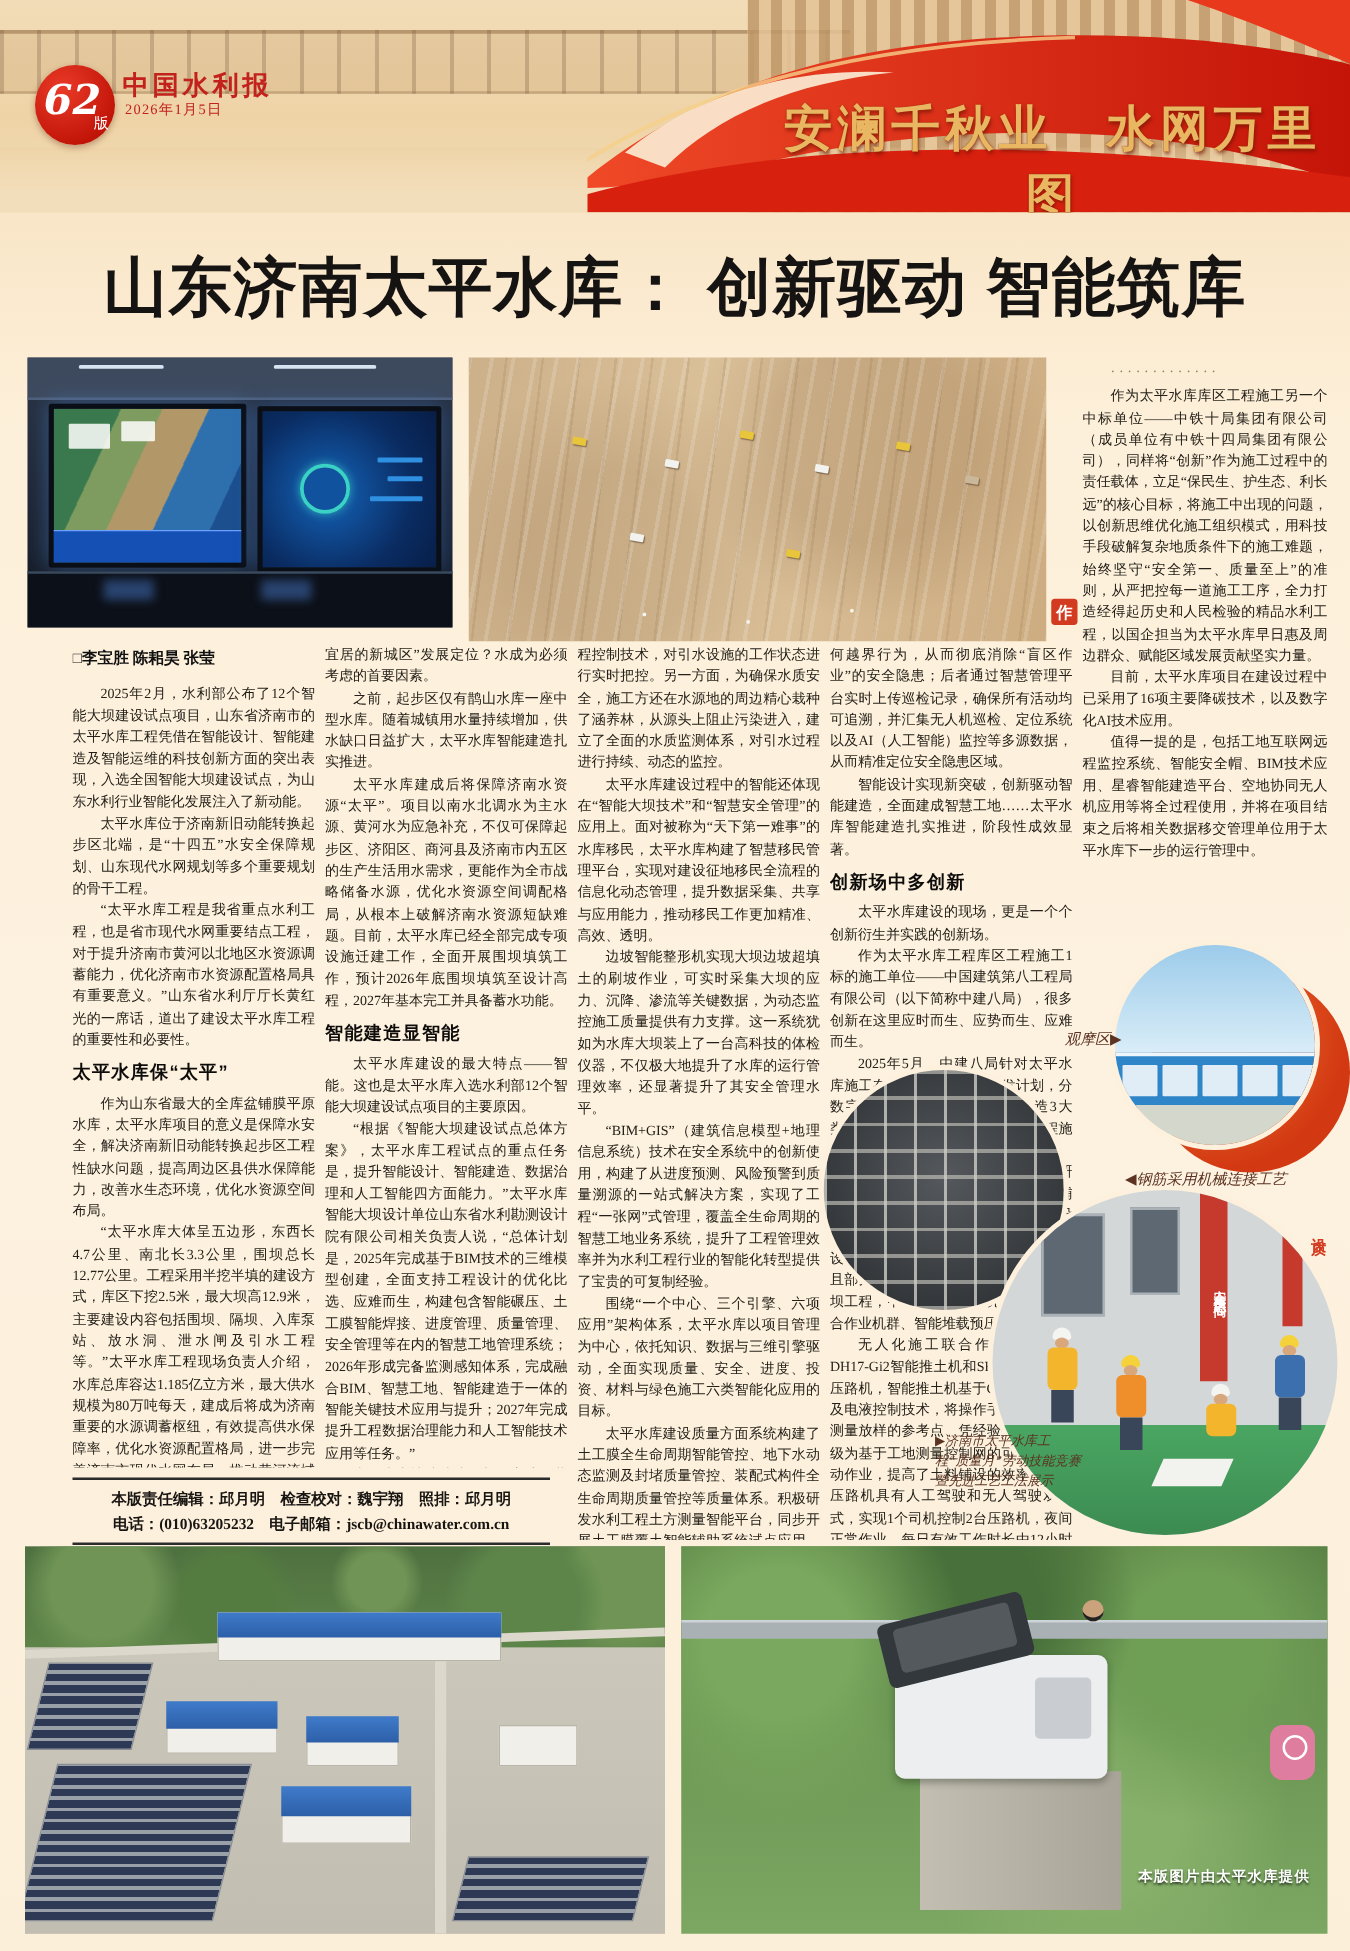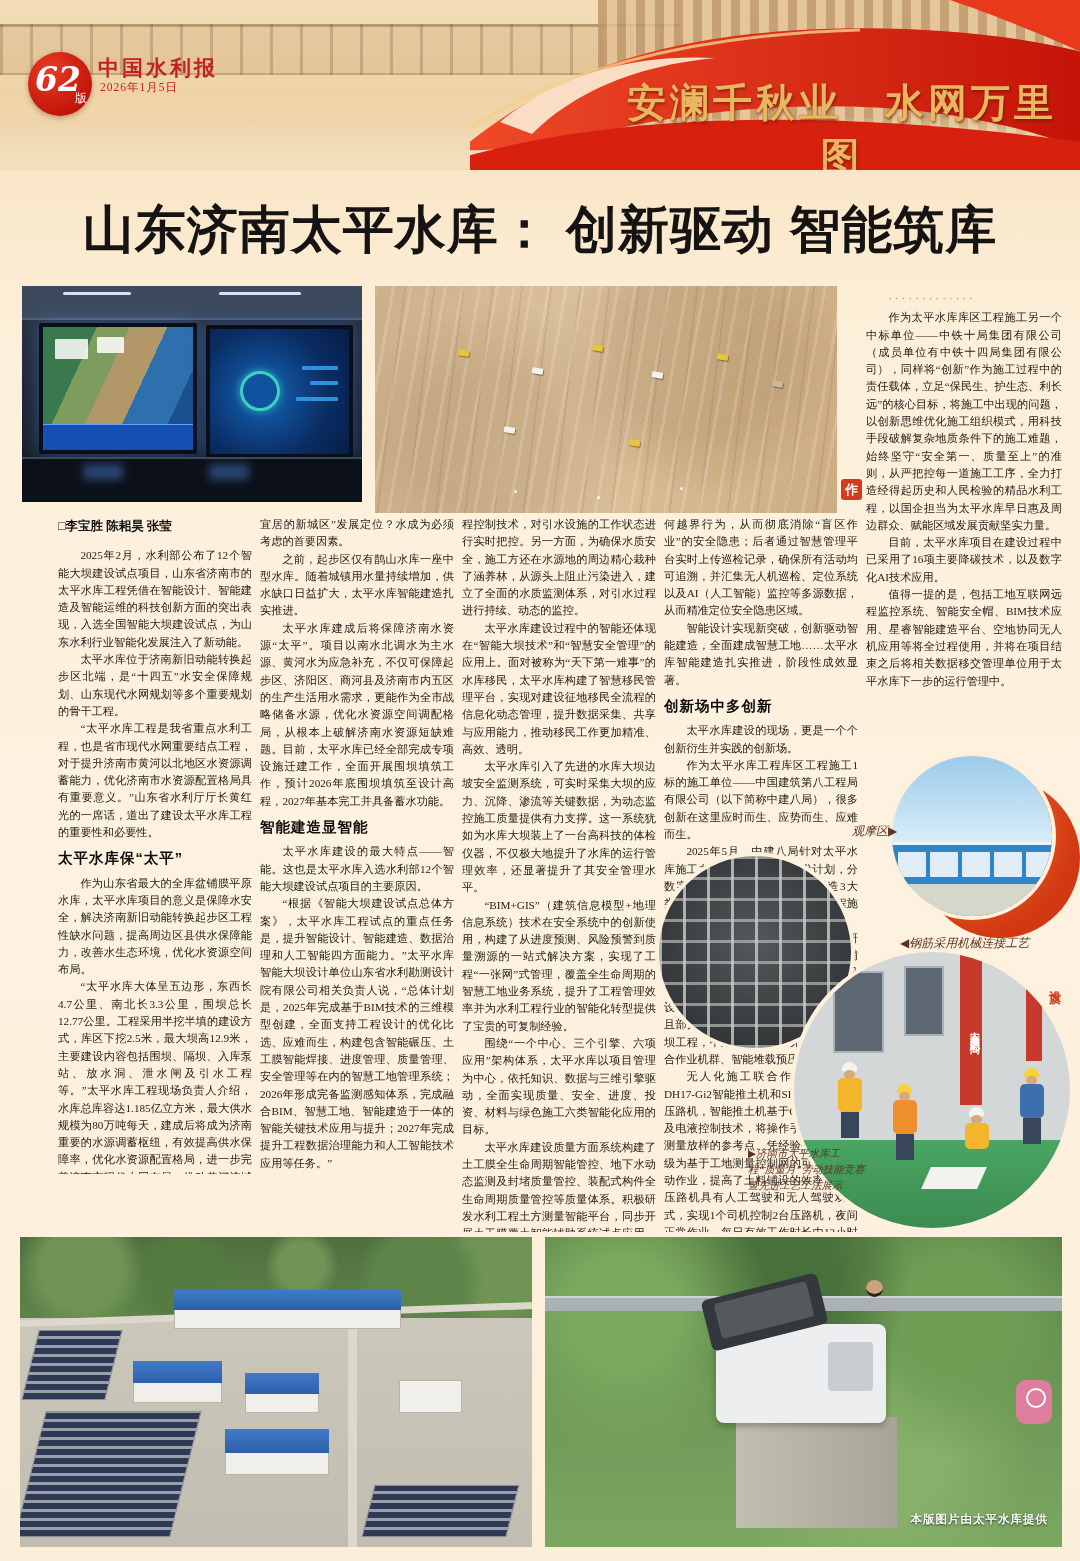--- a/index.html
+++ b/index.html
@@ -156,21 +156,21 @@
   .lid{position:absolute;left:-6%;top:-38%;width:70%;height:52%;background:#33383c;border-radius:6px;
     transform:rotate(-14deg);}
   .lid-in{position:absolute;left:10%;top:12%;width:80%;height:70%;background:#54595e;border-radius:4px;}
   .m-panel{position:absolute;right:8%;top:18%;width:26%;height:50%;background:#c9cdd1;border-radius:4px;}
   .head{position:absolute;left:62%;top:14%;width:17px;height:17px;border-radius:50%;background:#caa27c;
     box-shadow:0 -4px 0 -1px #222 inset;}
   .pink-badge{position:absolute;right:2%;top:46%;width:36px;height:44px;border-radius:10px;
     background:rgba(242,120,172,.85);}
   .pink-badge:after{content:"";position:absolute;left:10px;top:8px;width:16px;height:16px;border:2px solid #fff;
     border-radius:50%;}
-  .credit{position:absolute;right:14px;bottom:20px;color:#fff;font-size:11.5px;font-weight:bold;
+  .credit{position:absolute;right:14px;bottom:38px;color:#fff;font-size:11.5px;font-weight:bold;
     text-shadow:0 1px 2px rgba(20,30,15,.8);letter-spacing:1px;font-family:Liberation Mono, monospace;}
 </style>
 </head>
 <body>
 
 <div class="page">
 
   <div class="header">
     <div class="dam-crest"></div>
     <div class="dam-face"></div>
@@ -251,21 +251,21 @@
       <p class="p">之前，起步区仅有鹊山水库一座中型水库。随着城镇用水量持续增加，供水缺口日益扩大，太平水库智能建造扎实推进。</p>
       <p class="p">太平水库建成后将保障济南水资源“太平”。项目以南水北调水为主水源、黄河水为应急补充，不仅可保障起步区、济阳区、商河县及济南市内五区的生产生活用水需求，更能作为全市战略储备水源，优化水资源空间调配格局，从根本上破解济南水资源短缺难题。目前，太平水库已经全部完成专项设施迁建工作，全面开展围坝填筑工作，预计2026年底围坝填筑至设计高程，2027年基本完工并具备蓄水功能。</p>
       <h3 class="sub">智能建造显智能</h3>
       <p class="p">太平水库建设的最大特点——智能。这也是太平水库入选水利部12个智能大坝建设试点项目的主要原因。</p>
       <p class="p">“根据《智能大坝建设试点总体方案》，太平水库工程试点的重点任务是，提升智能设计、智能建造、数据治理和人工智能四方面能力。”太平水库智能大坝设计单位山东省水利勘测设计院有限公司相关负责人说，“总体计划是，2025年完成基于BIM技术的三维模型创建，全面支持工程设计的优化比选、应难而生，构建包含智能碾压、土工膜智能焊接、进度管理、质量管理、安全管理等在内的智慧工地管理系统；2026年形成完备监测感知体系，完成融合BIM、智慧工地、智能建造于一体的智能关键技术应用与提升；2027年完成提升工程数据治理能力和人工智能技术应用等任务。”</p>
       <p class="p">太平水库地处徒骇河与邢家渡引黄干渠附近，引水条件虽具优势，但稳定、优质的水源引入却非易事。为应对这一挑战，设计和建设团队不仅需构建完备的引水设施，如引水渠、泵站等，还需确保这些设施在多变的环境中能持久稳定地运作。</p>
     </div>
   <div id="col3" class="col">
       <p class="cont">程控制技术，对引水设施的工作状态进行实时把控。另一方面，为确保水质安全，施工方还在水源地的周边精心栽种了涵养林，从源头上阻止污染进入，建立了全面的水质监测体系，对引水过程进行持续、动态的监控。</p>
       <p class="p">太平水库建设过程中的智能还体现在“智能大坝技术”和“智慧安全管理”的应用上。面对被称为“天下第一难事”的水库移民，太平水库构建了智慧移民管理平台，实现对建设征地移民全流程的信息化动态管理，提升数据采集、共享与应用能力，推动移民工作更加精准、高效、透明。</p>
-      <p class="p">太平水库引入了先进的水库大坝边坡安全监测系统，可实时采集大坝的应力、沉降、渗流等关键数据，为动态监控施工质量提供有力支撑。这一系统犹如为水库大坝装上了一台高科技的体检仪器，不仅极大地提升了水库的运行管理效率，还显著提升了其安全管理水平。</p>
+      <p class="p">边坡智能整形机实现大坝边坡超填土的刷坡作业，可实时采集大坝的应力、沉降、渗流等关键数据，为动态监控施工质量提供有力支撑。这一系统犹如为水库大坝装上了一台高科技的体检仪器，不仅极大地提升了水库的运行管理效率，还显著提升了其安全管理水平。</p>
       <p class="p">“BIM+GIS”（建筑信息模型+地理信息系统）技术在安全系统中的创新使用，构建了从进度预测、风险预警到质量溯源的一站式解决方案，实现了工程“一张网”式管理，覆盖全生命周期的智慧工地业务系统，提升了工程管理效率并为水利工程行业的智能化转型提供了宝贵的可复制经验。</p>
       <p class="p">围绕“一个中心、三个引擎、六项应用”架构体系，太平水库以项目管理为中心，依托知识、数据与三维引擎驱动，全面实现质量、安全、进度、投资、材料与绿色施工六类智能化应用的目标。</p>
       <p class="p">太平水库建设质量方面系统构建了土工膜全生命周期智能管控、地下水动态监测及封堵质量管控、装配式构件全生命周期质量管控等质量体系。积极研发水利工程土方测量智能平台，同步开展土工膜覆土智能辅助系统试点应用。解决传统碾压、防渗及装配式构件施工中普遍存在的效率低下、质量波动大和监管困难等问题，更有效地应对平原水库关键环节高难度作业的挑战。</p>
     </div>
   <div id="col4" class="col">
       <p class="cont">何越界行为，从而彻底消除“盲区作业”的安全隐患；后者通过智慧管理平台实时上传巡检记录，确保所有活动均可追溯，并汇集无人机巡检、定位系统以及AI（人工智能）监控等多源数据，从而精准定位安全隐患区域。</p>
       <p class="p">智能设计实现新突破，创新驱动智能建造，全面建成智慧工地……太平水库智能建造扎实推进，阶段性成效显著。</p>
       <h3 class="sub">创新场中多创新</h3>
       <p class="p">太平水库建设的现场，更是一个个创新衍生并实践的创新场。</p>
       <p class="p">作为太平水库工程库区工程施工1标的施工单位——中国建筑第八工程局有限公司（以下简称中建八局），很多创新在这里应时而生、应势而生、应难而生。</p>
@@ -324,20 +324,24 @@
     <div class="worker" style="left:82%;top:42%">
       <div class="helm" style="background:#f6d23a"></div>
         <div class="face"></div>
         <div class="vest" style="background:#3c6fae"></div>
         <div class="legs"></div>
     </div>
   </div>
   <div class="cap cap-work">▶济南市太平水库工程“质量月”劳动技能竞赛暨先进工艺工法展示</div>
   <div class="side-sign">设质</div>
 
+  <div class="editor-box">
+    <div>本版责任编辑：邱月明　检查校对：魏宇翔　照排：邱月明</div>
+    <div>电话：(010)63205232　电子邮箱：jscb@chinawater.com.cn</div>
+  </div>
 
   <div class="photo ph-bl">
     <div class="trees"></div>
     <div class="yard"></div>
     <div class="road" style="left:0;top:24%;width:100%;height:7px;transform:rotate(-2deg)"></div>
     <div class="road" style="left:64%;top:26%;width:9px;height:74%"></div>
     <div class="bld" style="left:30%;top:17%;width:44%;height:12%">
         <div class="roof"></div>
       </div>
     <div class="bld" style="left:22%;top:40%;width:17%;height:13%">

